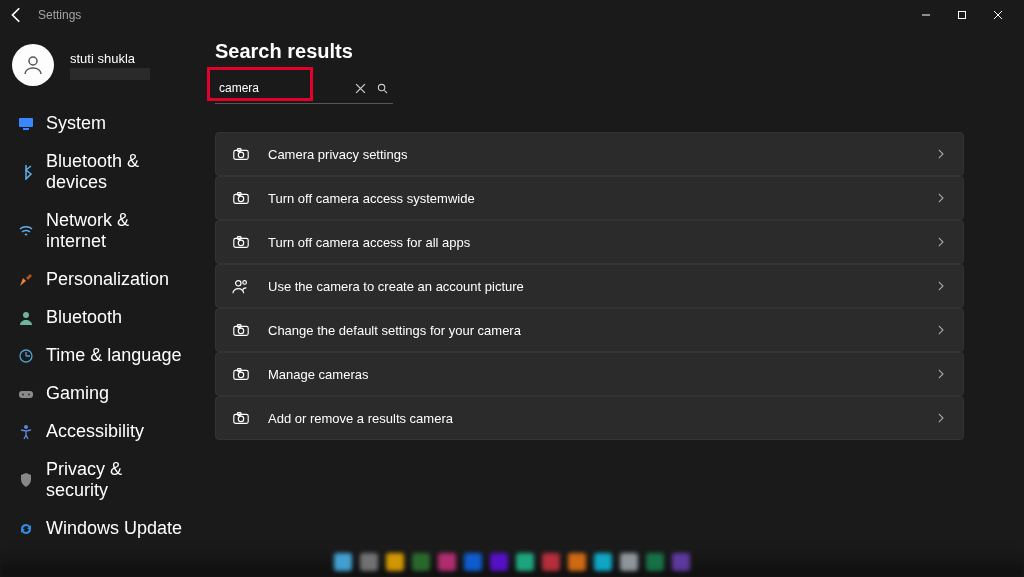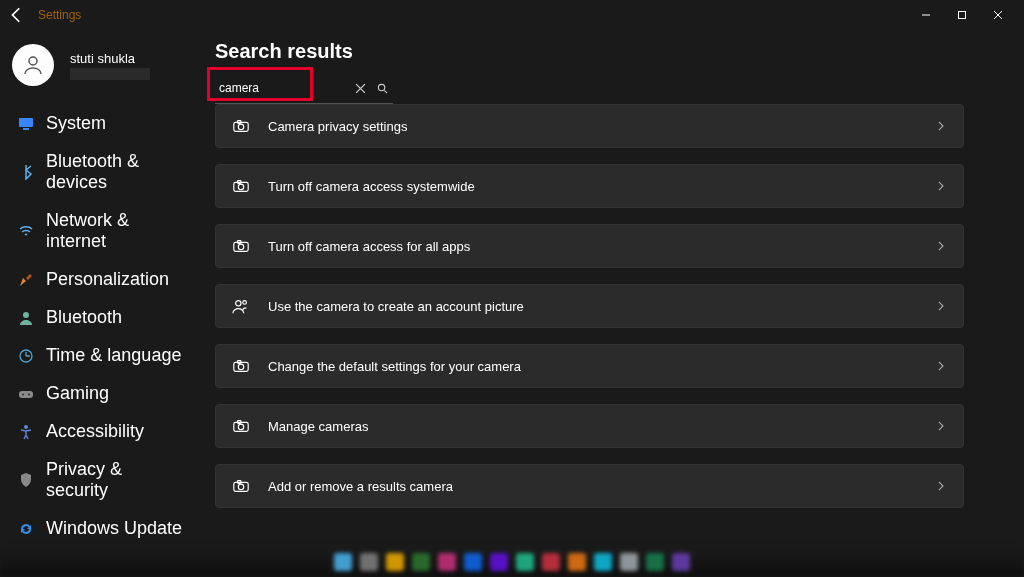--- a/index.html
+++ b/index.html
@@ -14,21 +14,21 @@
       position: relative;
     }
     .titlebar {
       height: 30px;
       display: flex;
       align-items: center;
       padding: 0 8px;
     }
     .titlebar-left { display: flex; align-items: center; gap: 12px; }
     .back-btn { width: 18px; height: 18px; display:flex; align-items:center; justify-content:center; color:#fff; cursor:pointer;}
-    .app-title { font-size: 12px; color: #a16207; }
+    .app-title { font-size: 12px; color: #a3a3a3; }
     .win-controls { margin-left: auto; display: flex; gap: 0; }
     .win-btn { width: 36px; height: 28px; display:flex; align-items:center; justify-content:center; color:#fff; cursor:pointer;}
     .win-btn svg { width: 10px; height: 10px; }
 
     .body-wrap { display: flex; height: calc(100% - 30px - 30px); }
 
     .sidebar { width: 205px; padding: 10px 6px 0 8px; }
     .profile { display: flex; align-items: center; gap: 16px; margin: 4px 4px 20px 4px; }
     .avatar {
       width: 42px; height: 42px; border-radius: 50%; background: #fdfdfd;
@@ -45,37 +45,38 @@
       color: #fff; font-size: 18px;
     }
     .nav-icon { width: 16px; height: 16px; display:flex; align-items:center; justify-content:center; flex-shrink:0;}
     .nav-icon svg { width: 16px; height: 16px; }
 
     .main { flex: 1; padding: 10px 60px 0 10px; }
     .page-title { font-size: 20px; font-weight: 600; margin-bottom: 14px; }
     .search-row {
       display: flex; align-items: center; width: 178px;
       border-bottom: 1px solid #555; padding-bottom: 4px; position:relative;
+      margin-bottom: 28px;
     }
     .highlight-box {
       position: absolute; left: -8px; top: -10px; width: 106px; height: 34px;
       border: 3px solid #e3002b; pointer-events:none;
     }
     .search-input {
       background: transparent; border: none; outline: none; color: #fff;
       font-size: 12px; width: 110px; padding: 2px 0 2px 4px;
     }
     .search-input::after { content:''; }
     .search-clear, .search-go {
       width: 22px; height: 22px; display:flex; align-items:center; justify-content:center;
       color:#ccc; cursor:pointer;
     }
     .search-clear svg, .search-go svg { width: 11px; height: 11px; }
 
-    .results { display: flex; flex-direction: column; gap: 16px; }
+    .results { display: flex; flex-direction: column; gap: 0; }
     .result-item {
       background: #2b2b2b; border: 1px solid #333; border-radius: 4px;
       display: flex; align-items: center; padding: 12px 16px; cursor:pointer;
       gap: 18px;
     }
     .result-icon { width: 18px; height: 18px; display:flex; align-items:center; justify-content:center; flex-shrink:0;}
     .result-icon svg { width: 18px; height: 18px; stroke:#fff; fill:none; stroke-width:1.3;}
     .result-label { font-size: 13px; color: #fff; }
     .result-chevron { margin-left: auto; color:#aaa; width:14px; height:14px; display:flex; align-items:center; justify-content:center;}
     .result-chevron svg { width: 7px; height: 10px; }

